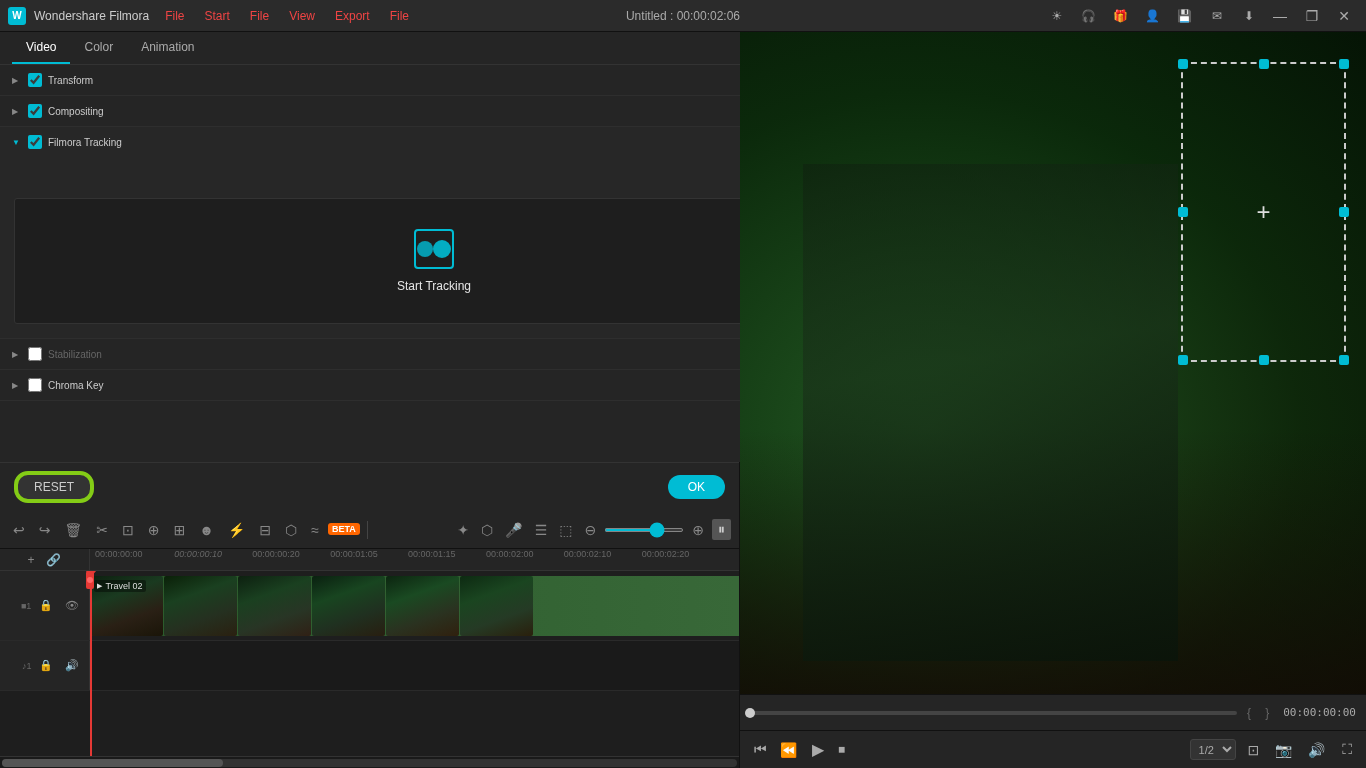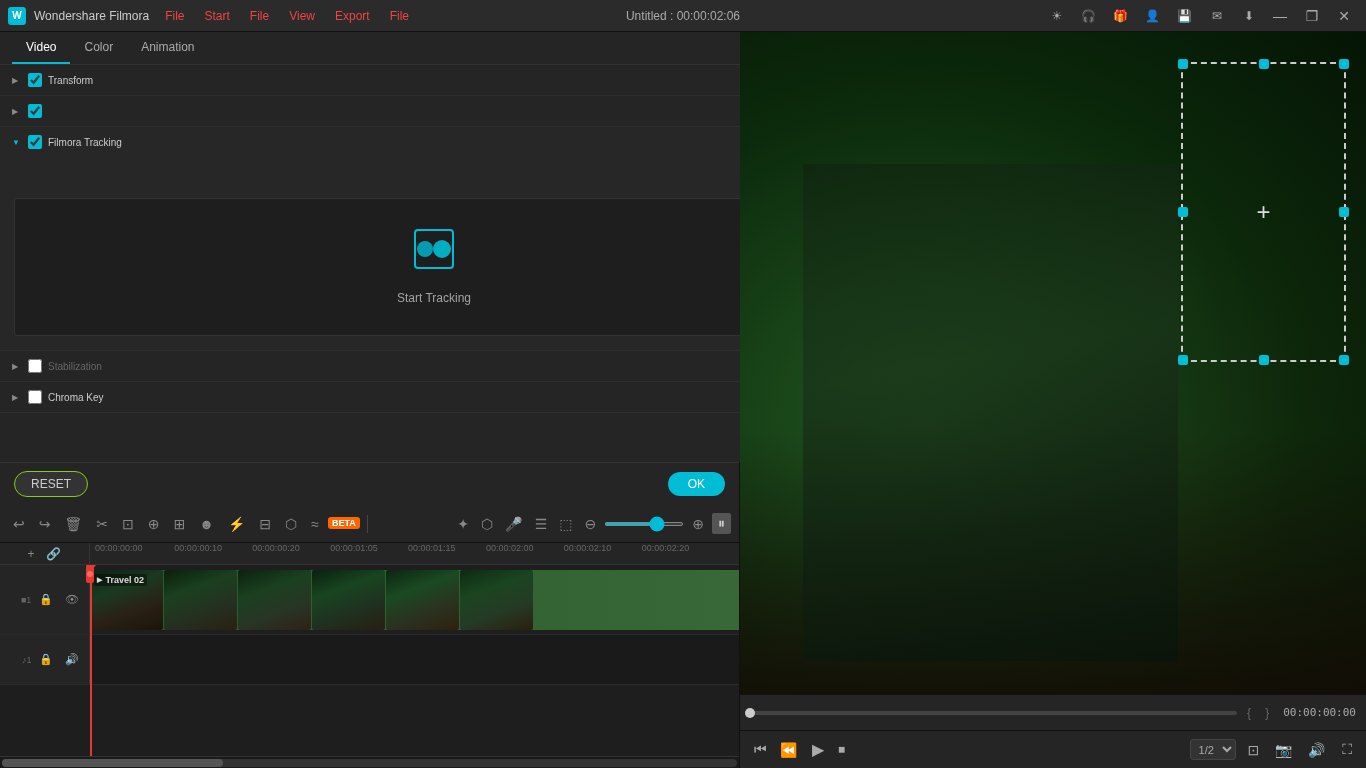--- a/index.html
+++ b/index.html
@@ -38,25 +38,25 @@
     .prop-label { font-size: 10px; color: #ccc; flex: 1; }
     .prop-help { color: #666; font-size: 11px; cursor: pointer; }
 
     
     .motion-tracking-content { padding: 10px 14px 14px; }
     .mt-toolbar { display: flex; justify-content: flex-end; gap: 8px; margin-bottom: 8px; padding-right: 4px; }
     .mt-tool-btn { background: none; border: none; color: #888; cursor: pointer; font-size: 16px; padding: 2px; }
     .mt-main-area { background: #1e1e1e; border: 1px solid #333; border-radius: 3px; display: flex; flex-direction: column; align-items: center; justify-content: center; padding: 30px 20px; min-height: 120px; }
     .mt-track-icon { width: 40px; height: 40px; border: 2px solid #00bcd4; border-radius: 4px; display: flex; align-items: center; justify-content: center; margin-bottom: 10px; position: relative; }
     .mt-track-icon::before { content: ''; width: 16px; height: 16px; background: #00bcd4; border-radius: 50%; opacity: 0.8; }
-    .mt-track-label { color: #a3a3a3; font-size: 12px; margin-top: 12px; }
+    .mt-track-label { color: #e5e5e5; font-size: 12px; }
 
     
     .action-bar { display: flex; justify-content: space-between; align-items: center; padding: 8px 14px; background: #252525; border-top: 1px solid #333; }
-    .reset-btn { background: #333; border: 1px solid #84cc16; color: #ccc; padding: 5px 16px; border-radius: 14px; cursor: pointer; font-size: 12px; }
+    .reset-btn { background: #333; border: 4px solid #84cc16; color: #ccc; padding: 5px 16px; border-radius: 14px; cursor: pointer; font-size: 12px; }
     .ok-btn { background: #00bcd4; border: none; color: #fff; padding: 5px 20px; border-radius: 14px; cursor: pointer; font-size: 12px; font-weight: 500; }
 
     
     #right-panel { flex: 1; background: #1a1a1a; display: flex; flex-direction: column; }
     #preview { flex: 1; position: relative; overflow: hidden; background: #111; display: flex; align-items: center; justify-content: center; }
     .preview-placeholder { width: 100%; height: 100%; background: linear-gradient(135deg, #1a3a1a 0%, #0d2a0d 40%, #3a2010 80%, #2a1a08 100%); position: relative; overflow: hidden; }
     
     .cyclist-bg { position: absolute; inset: 0; background: radial-gradient(ellipse at 30% 60%, rgba(40,100,40,0.8) 0%, rgba(10,40,10,0.9) 60%, rgba(5,20,5,1) 100%); }
     
     
@@ -161,20 +161,21 @@
           <span class="chevron">▶</span>
           <input type="checkbox" class="prop-checkbox" checked="" style="">
           <span class="prop-label">Transform</span>
         </div>
       </div>
 
       <div class="prop-section">
         <div class="prop-header">
           <span class="chevron">▶</span>
           <input type="checkbox" class="prop-checkbox" checked="" style="">
+          <span class="prop-label">Compositing</span>
         </div>
       </div>
 
       <div class="prop-section" style="background:#272727;">
         <div class="prop-header">
           <span class="chevron" style="color:#00bcd4;">▼</span>
           <input type="checkbox" class="prop-checkbox" checked="" style="">
           <span class="prop-label">Filmora Tracking</span>
           <span class="prop-help">?</span>
         </div>
@@ -244,21 +245,21 @@
     </div>
 
     <div style="display:flex; height:22px; background:#252525; border-bottom:1px solid #333;">
       <div style="width:90px; display:flex; align-items:center; justify-content:center; gap:4px; border-right:1px solid #333;">
         <button class="tl-icon-btn" style="font-size:12px;">+</button>
         <button class="tl-icon-btn" style="font-size:12px;">🔗</button>
       </div>
       <div id="timeline-ruler" style="margin-left:0; flex:1;">
         <div class="ruler-marks">
           <span style="position:absolute;left:5px;">00:00:00:00</span>
-          <span style="position:absolute;left:13%;">00:00:00:10</span>
+          <span style="position:absolute;left:13%;font-style:italic;">00:00:00:10</span>
           <span style="position:absolute;left:25%;">00:00:00:20</span>
           <span style="position:absolute;left:37%;">00:00:01:05</span>
           <span style="position:absolute;left:49%;">00:00:01:15</span>
           <span style="position:absolute;left:61%;">00:00:02:00</span>
           <span style="position:absolute;left:73%;">00:00:02:10</span>
           <span style="position:absolute;left:85%;">00:00:02:20</span>
         </div>
       </div>
     </div>
 
@@ -271,21 +272,21 @@
         </div>
       </div>
 
       <div class="track-row">
         <div class="track-header">
           <span style="font-size:9px;color:#666;">■1</span>
           <button class="tl-icon-btn" style="font-size:11px;">🔒</button>
           <button class="tl-icon-btn" style="font-size:11px;">👁</button>
         </div>
         <div class="track-body">
-          <div class="video-clip" style="left:0;width:740px;top:5px;font-weight:bold;">
+          <div class="video-clip" style="left:0;width:740px;top:5px;">
             <div class="clip-label">
               <span class="clip-play-icon">▶</span>
               <span>Travel 02</span>
             </div>
 
             <div class="clip-thumb">
                 <div class="clip-thumb-inner" style="background:linear-gradient(160deg,#0d2010,#1a3a20,#2a2015,#1a1508);"></div>
               </div>
             <div class="clip-thumb">
                 <div class="clip-thumb-inner" style="background:linear-gradient(160deg,#0a2008,#1a4020,#253020,#2a2010);"></div>

